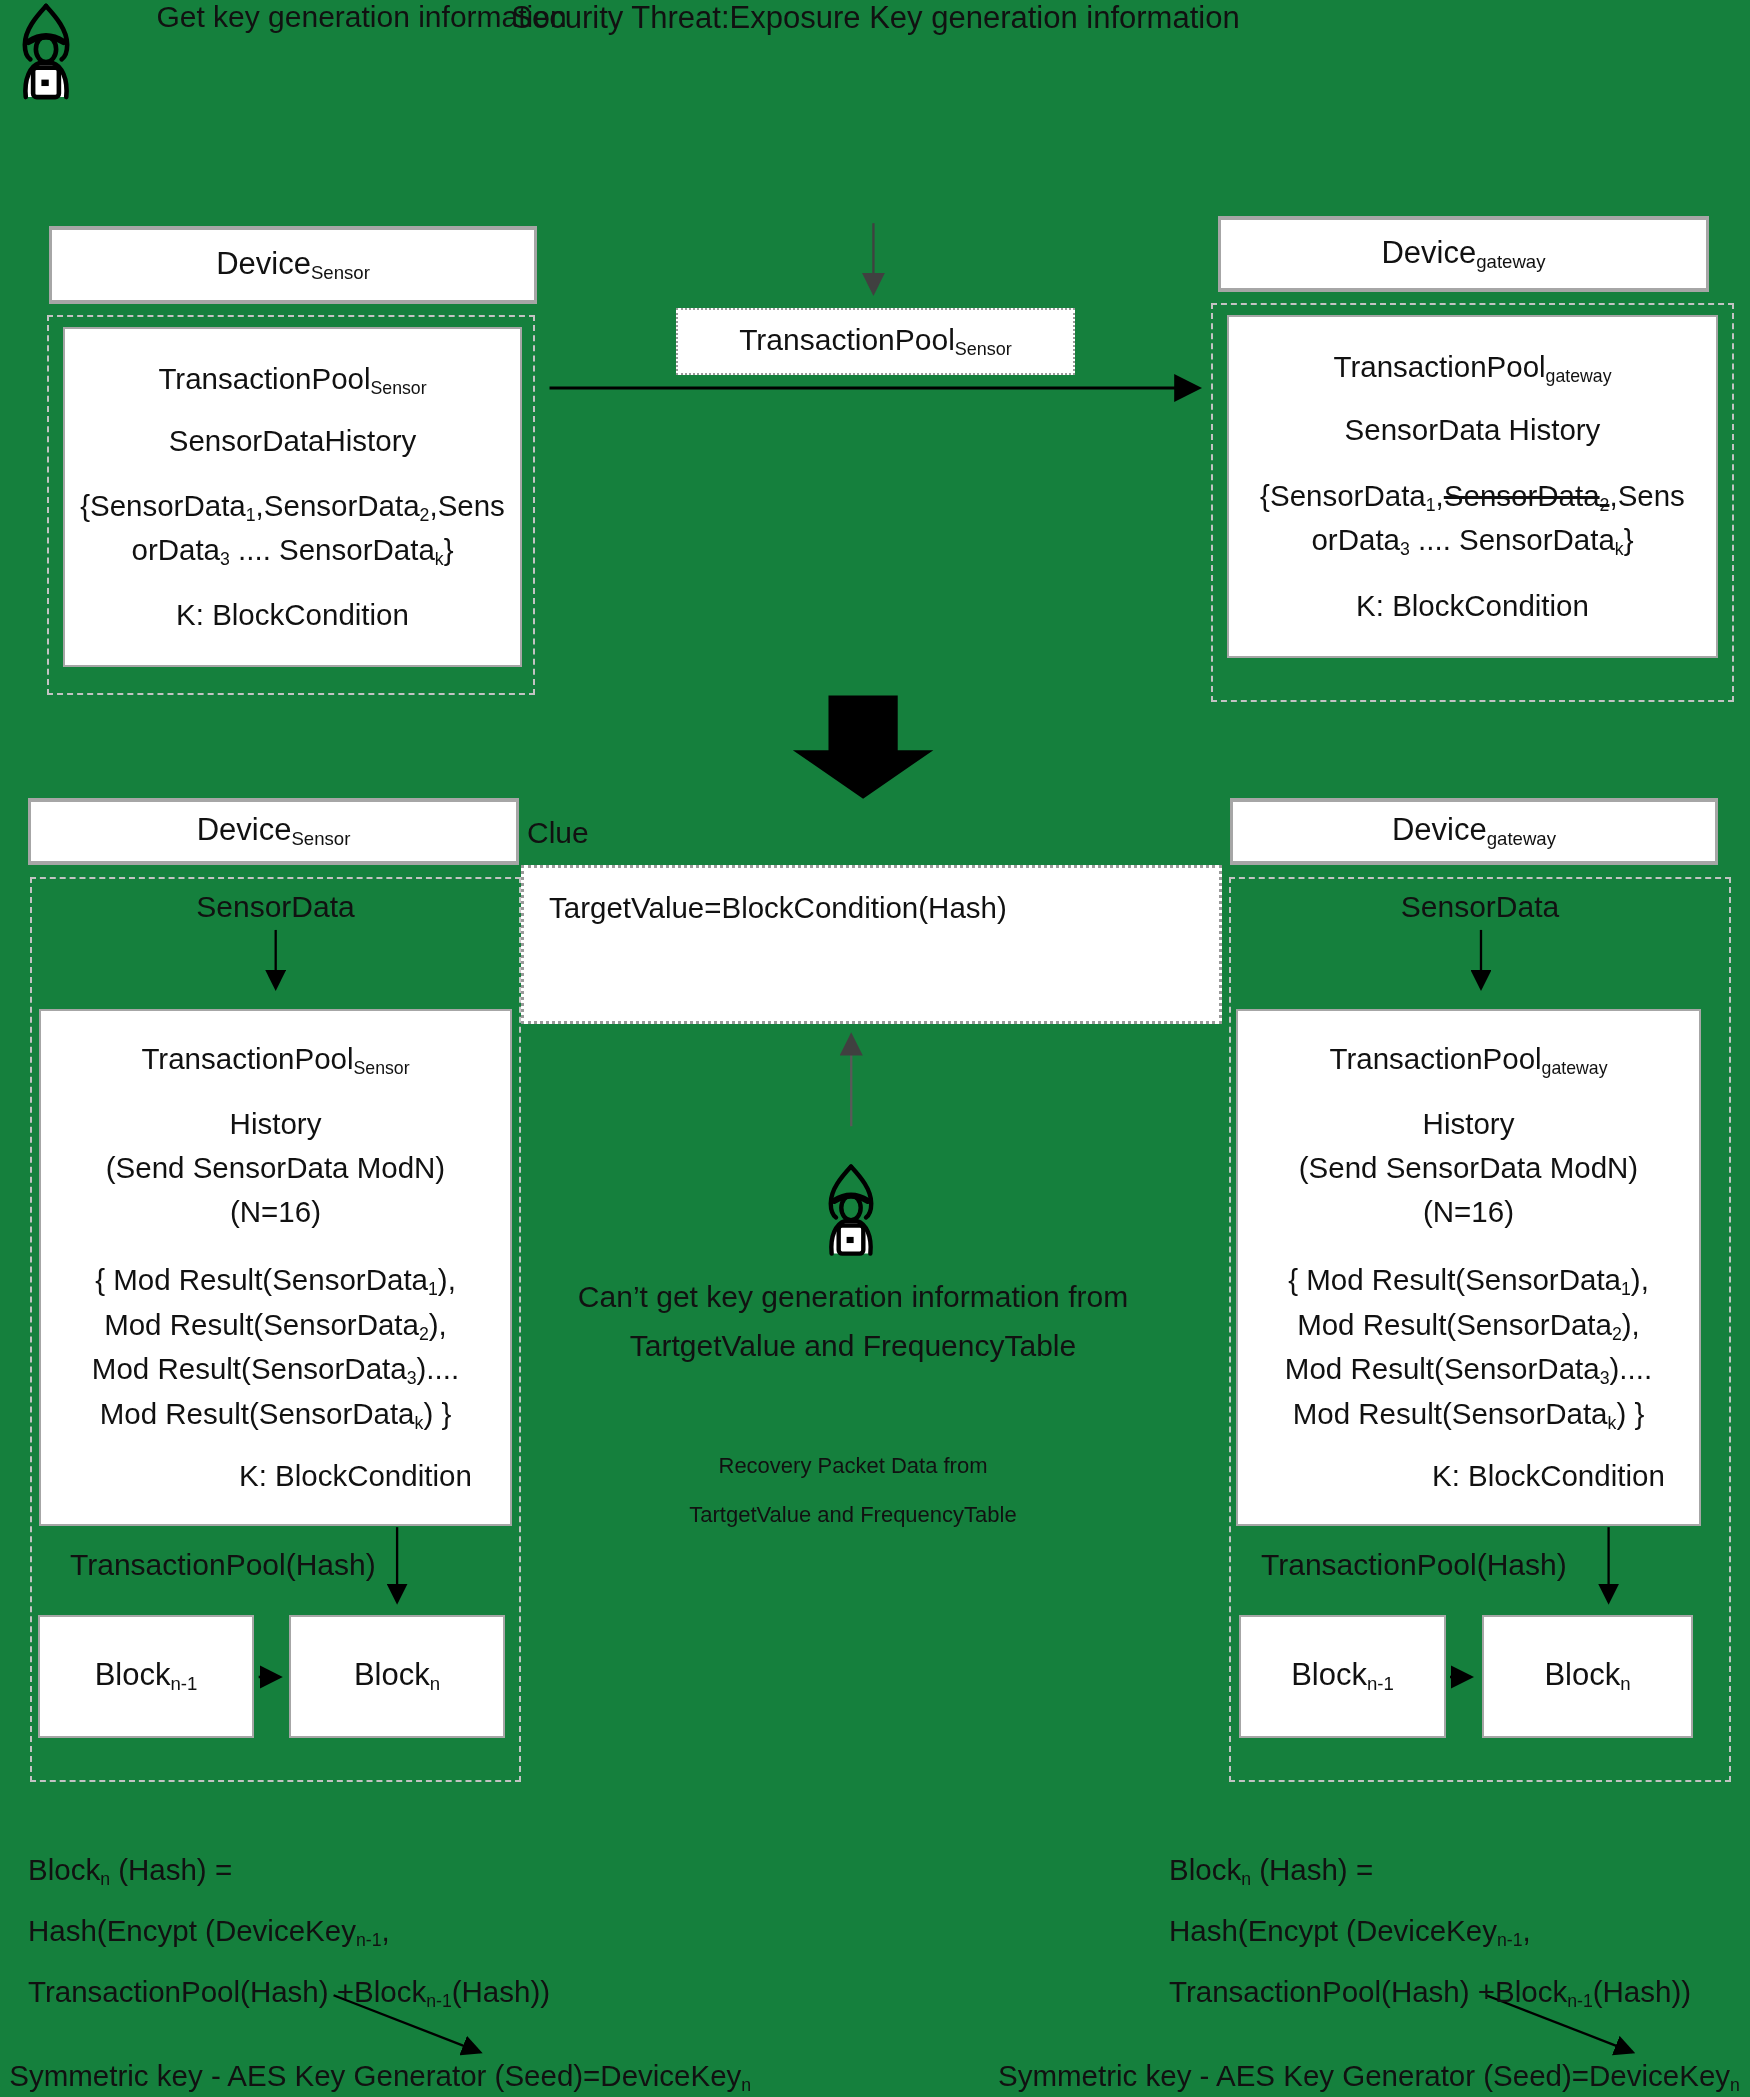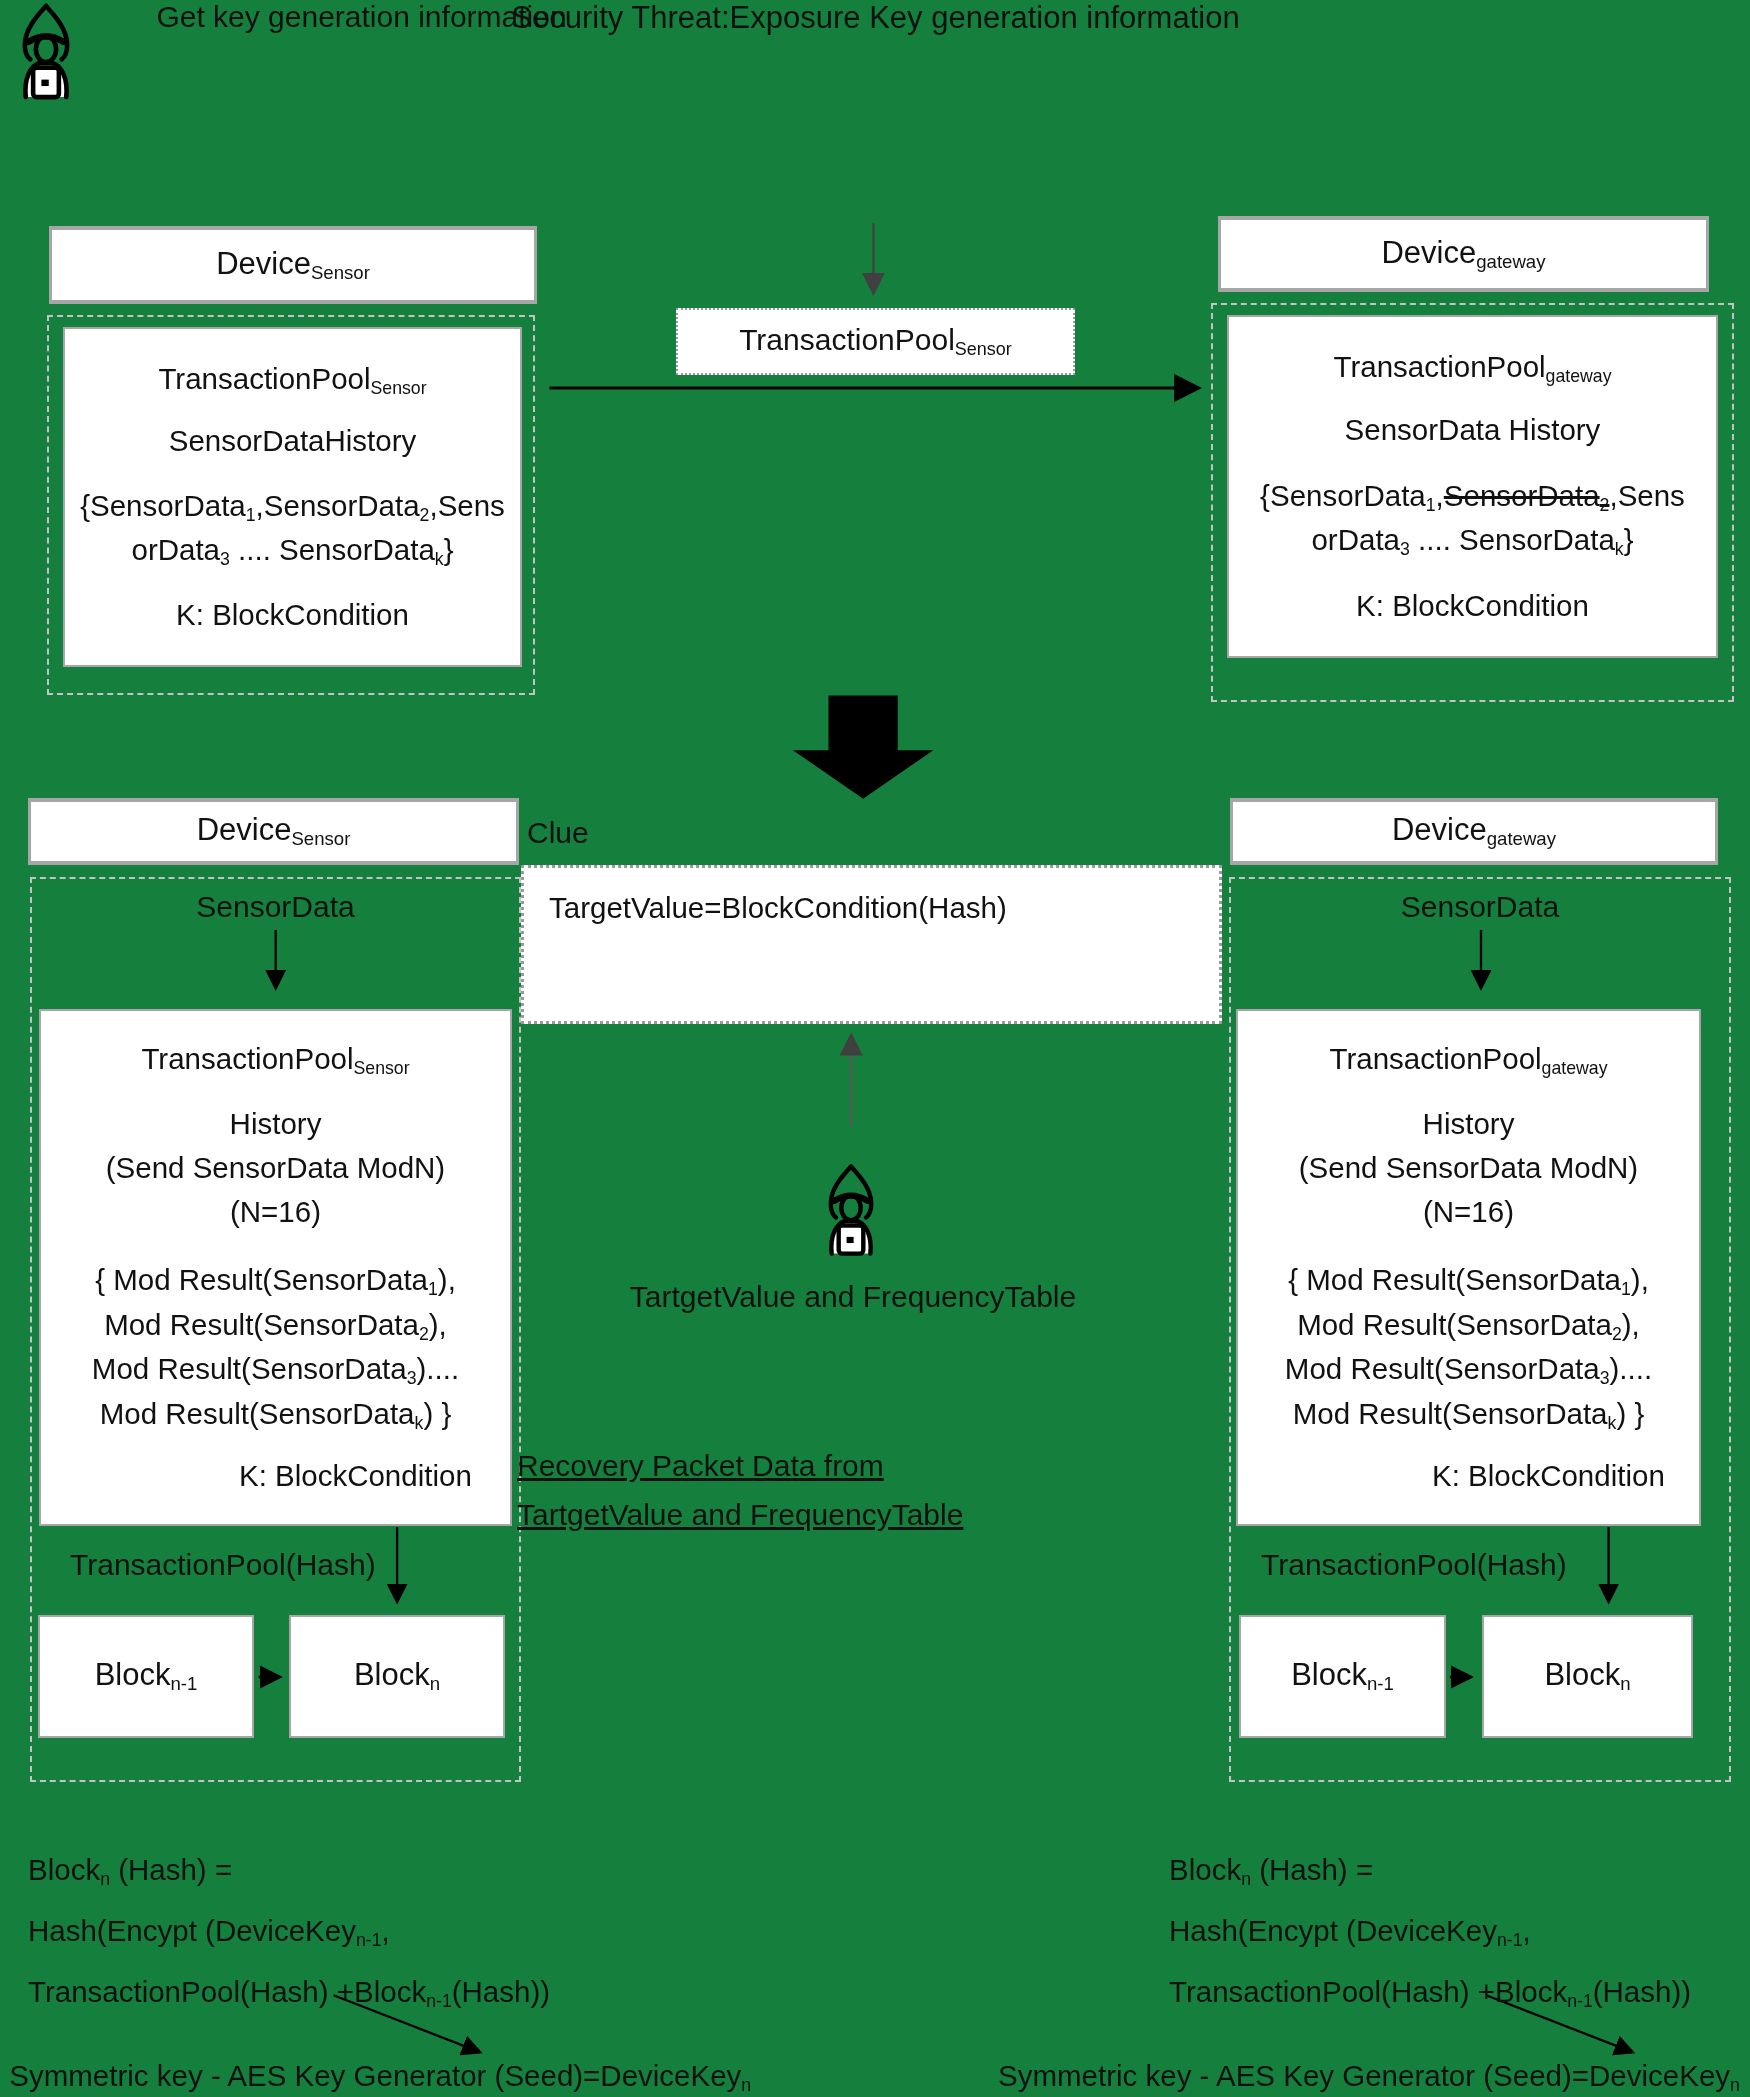--- a/index.html
+++ b/index.html
@@ -124,23 +124,24 @@
       <path d="M50 5 C61 17 73 31 73 47 C73 55 71 60 67 63"></path>
       <path d="M31 44 Q50 32 69 44" stroke-width="7"></path>
       <ellipse cx="50" cy="52" rx="11" ry="14"></ellipse>
       <path d="M28 104 C26 84 33 70 43 67 L57 67 C67 70 74 84 72 104" fill="#fff"></path>
       <rect x="36" y="72" width="28" height="32" rx="4" fill="#fff"></rect>
       <rect x="45" y="85" width="8" height="7" fill="#000" stroke="none"></rect>
     </svg>
   </div>
 
   <div class="abs notes" style="left:517px;top:1272px;width:672px;text-align:center;font-size:30px;">
+    <div>Can’t get key generation information from</div>
     <div>TartgetValue and FrequencyTable</div>
   </div>
-  <div class="abs notes" style="left:517px;top:1441px;width:672px;font-size:30px;text-decoration:underline;">
+  <div class="abs notes" style="left:517px;top:1441px;width:672px;text-align:center;font-size:22px;">
     <div>Recovery Packet Data from</div>
     <div>TartgetValue and FrequencyTable</div>
   </div>
 
   <div class="abs gbox content" style="left:39px;top:1009px;width:473px;height:517px;border-width:2.6px;">
     <div><span>TransactionPool</span><span class="sub">Sensor</span></div>
     <div class="mline">
       <div>History</div>
       <div>(Send SensorData ModN)</div>
       <div>(N=16)</div>

